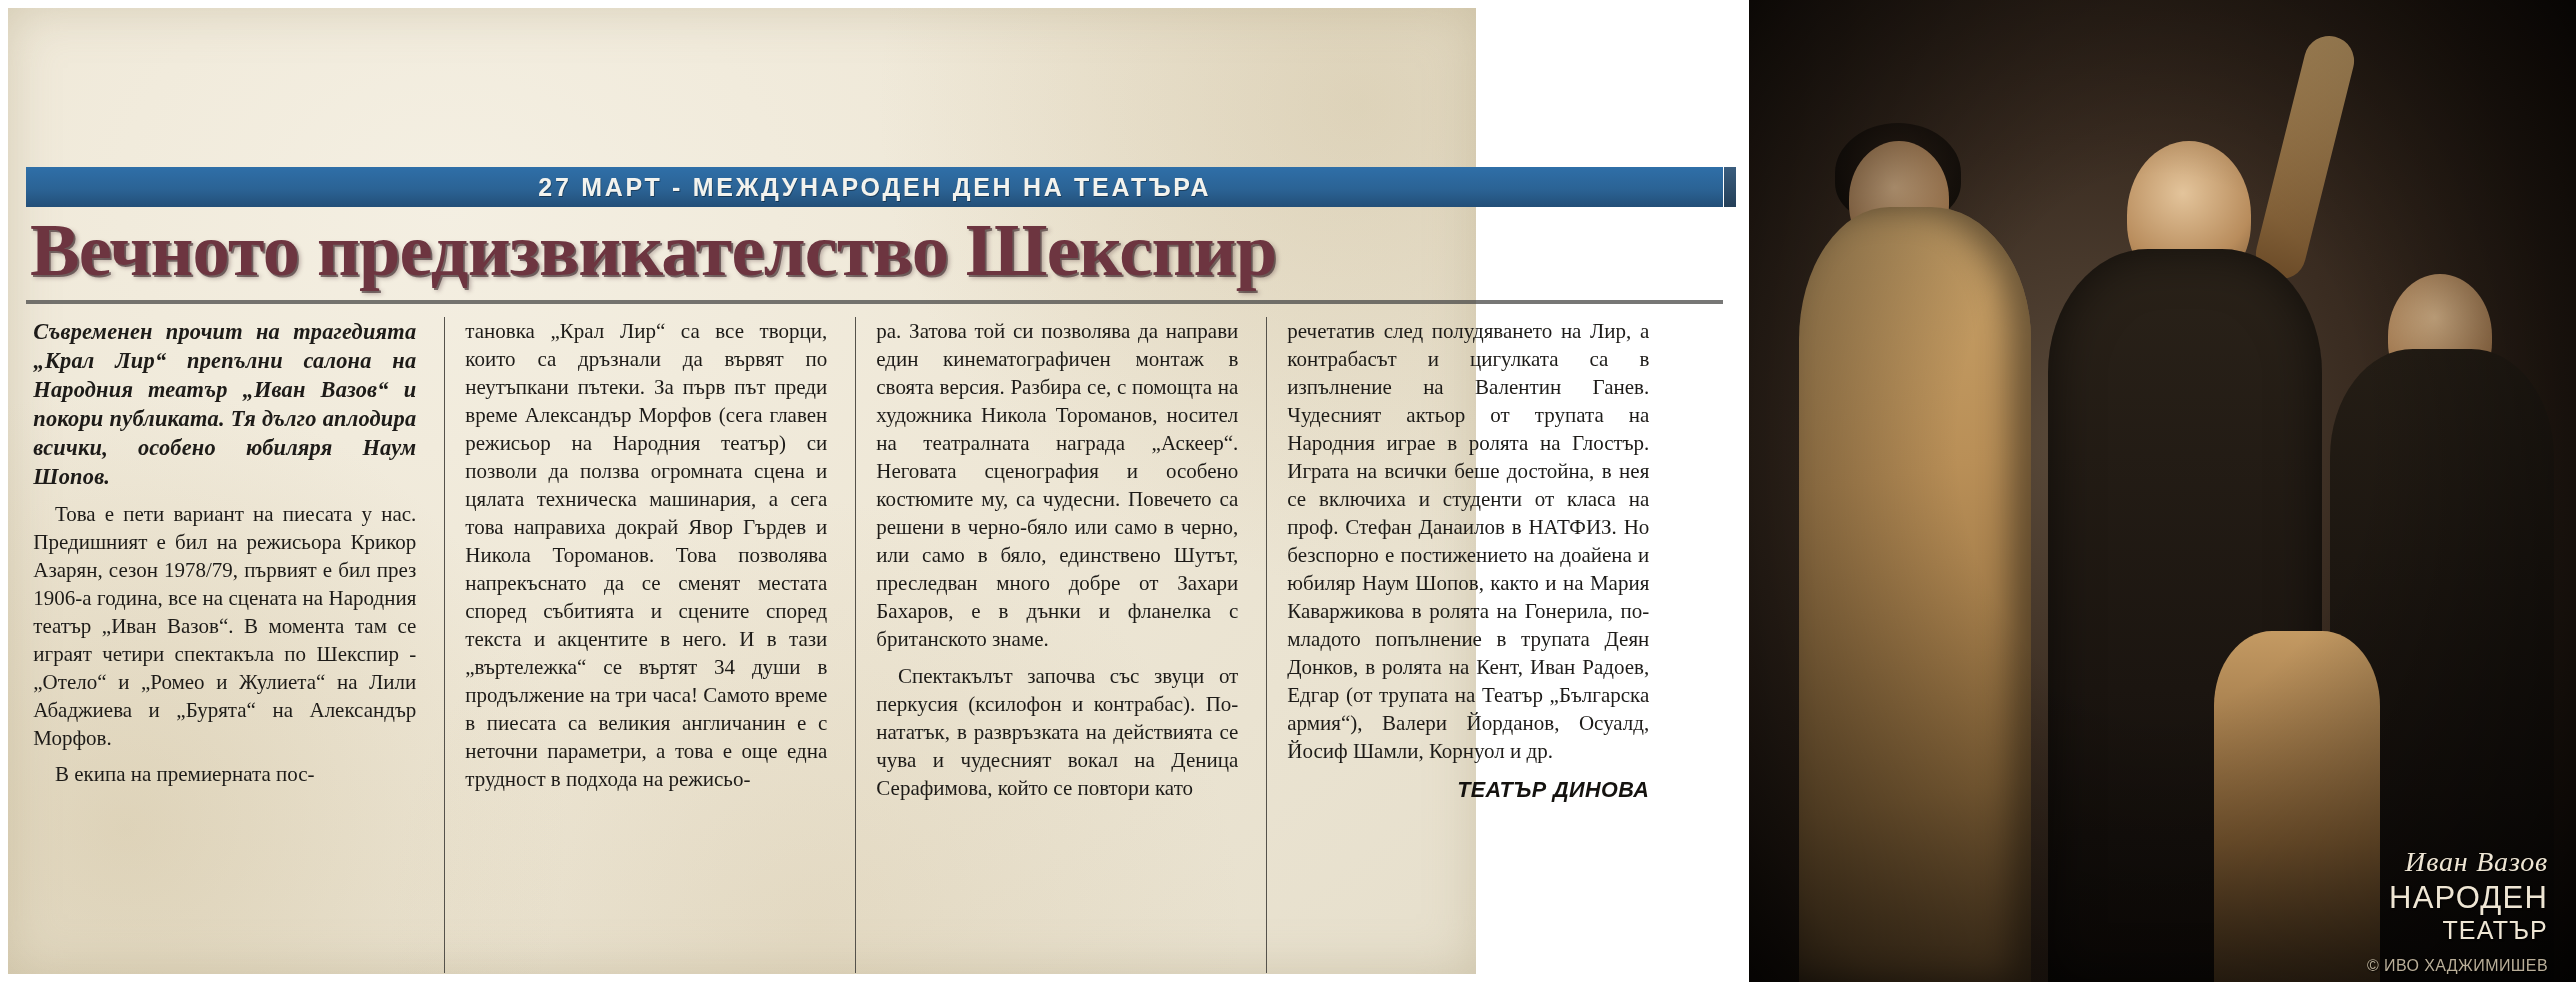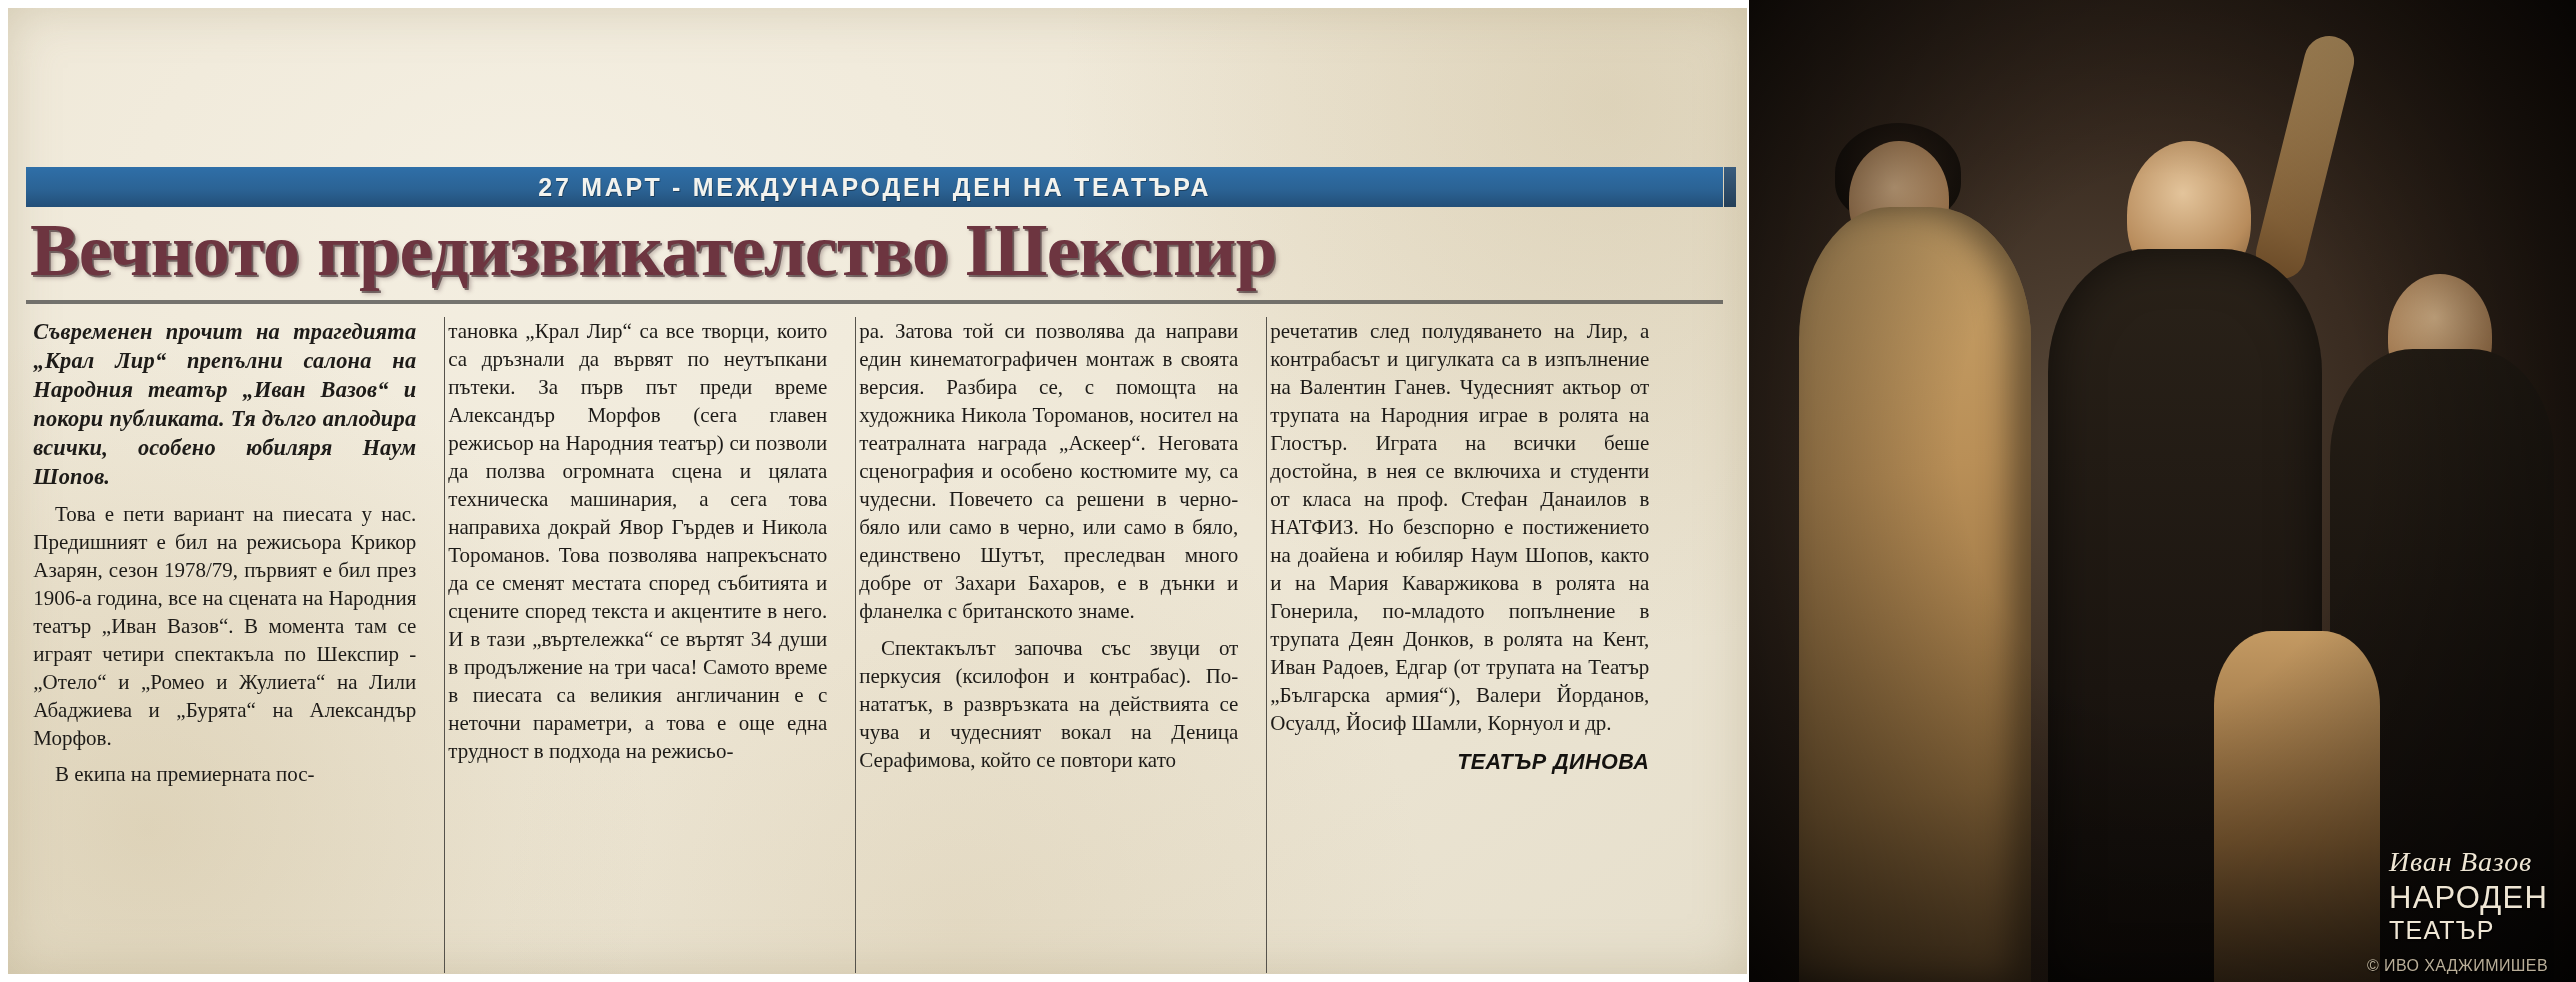--- a/index.html
+++ b/index.html
@@ -21,21 +21,21 @@
     width: 2576px;
     height: 983px;
     background: #ffffff;
   }
 
   
   #clipping {
     position: absolute;
     left: 8.3px;
     top: 8.3px;
-    width: 1739px;
+    width: 1468px;
     height: 966px;
     background:
       radial-gradient(ellipse at 30% 20%, #f4efe2 0%, #eee7d6 45%, #e6dfcc 100%);
     box-shadow: inset 0 0 50px rgba(160,145,110,0.35);
   }
   
   #clipping:before {
     content: "";
     position: absolute;
     inset: 0;
@@ -121,21 +121,21 @@
     gap: 8px;
   }
   .col {
     width: 403px;
     padding-right: 20px;
     position: relative;
     box-sizing: border-box;
   }
   .col + .col {
     border-left: 1.7px solid #55524b;
-    padding-left: 3px;
+    padding-left: 20px;
   }
   .col p {
     margin: 0 0 8.3px 0;
     font-family: "Liberation Serif", serif;
     font-size: 21px;
     line-height: 28px;
     color: #1d1b18;
     text-align: justify;
     text-justify: inter-word;
     hyphens: auto;
@@ -243,21 +243,21 @@
     background: linear-gradient(180deg,#c49a63 0%, #7d5a31 60%, #3a2a18 100%);
     border-radius: 58px 58px 0 0 / 75px 75px 0 0;
   }
 
   
   #theatre-logo {
     position: absolute;
     right: 28px;
     bottom: 38px;
     z-index: 7;
-    text-align: left;
+    text-align: right;
     color: #efe6d4;
     text-shadow: 0.8px 0.8px 1.7px rgba(0,0,0,.95);
     font-family: "Liberation Sans", sans-serif;
     margin-left: 10px;
   }
   #theatre-logo .sig {
     font-family: "Liberation Serif", serif;
     font-style: italic;
     font-size: 28px;
     line-height: 30px;

